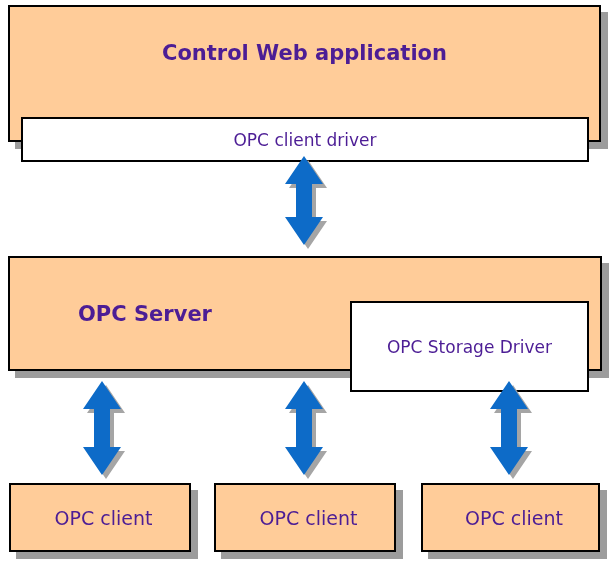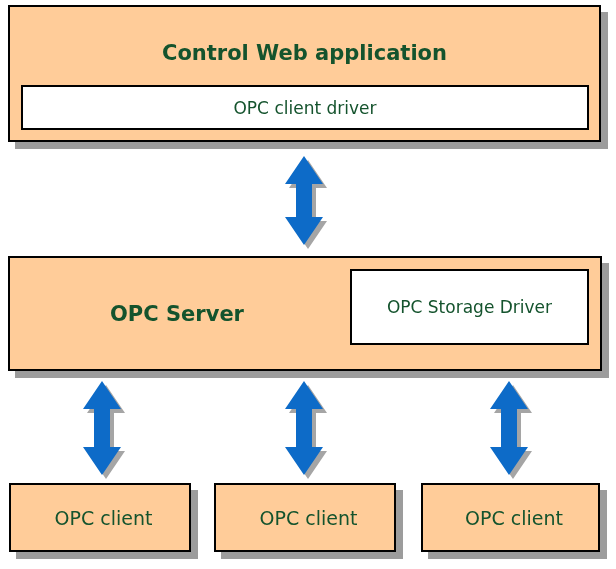--- a/index.html
+++ b/index.html
@@ -2,59 +2,59 @@
 <html><head>
 <meta charset="utf-8">
 <style>
   html, body { margin: 0; padding: 0; background: #ffffff; }
   #stage {
     position: relative;
     width: 616px;
     height: 569px;
     background: #ffffff;
     font-family: "DejaVu Sans", "Liberation Sans", sans-serif;
-    color: #14532d;
+    color: #4c1d95;
     overflow: hidden;
   }
   .obox {
     position: absolute;
     background: #FFCC99;
     border: 2px solid #000000;
     box-shadow: 7px 7px 0 #9C9C9C;
     box-sizing: border-box;
   }
   .wbox {
     position: absolute;
     background: #ffffff;
     border: 2px solid #000000;
     box-sizing: border-box;
     display: flex;
     align-items: center;
     justify-content: center;
     text-align: center;
+    margin-top: 32px;
   }
   .title {
     position: absolute;
     left: 0; right: 0;
     top: 36px;
     text-align: center;
     font-weight: bold;
     font-size: 21px;
     line-height: 21px;
   }
   .server-label {
     position: absolute;
     left: 0; top: 0;
     width: 270px; height: 100%;
     display: flex;
     align-items: center;
     justify-content: center;
     font-weight: bold;
     font-size: 21px;
-    padding-left: 32px;
   }
   .inner-text { font-size: 17px; }
   .client-box {
     position: absolute;
     top: 483px;
     height: 69px;
     background: #FFCC99;
     border: 2px solid #000000;
     box-shadow: 7px 7px 0 #9C9C9C;
     box-sizing: border-box;
@@ -78,21 +78,21 @@
     </div>
   </div>
 
   <svg class="arrow" style="left:285px; top:156px;" width="42" height="93" viewBox="0 0 42 93" aria-hidden="true">
     <polygon fill="#A5A5A5" points="23,4 42,32 31,32 31,65 42,65 23,93 4,65 15,65 15,32 4,32"></polygon>
     <polygon fill="#0D6BC8" points="19,0 38,28 27,28 27,61 38,61 19,89 0,61 11,61 11,28 0,28"></polygon>
   </svg>
 
   <div class="obox" style="left:8px; top:256px; width:594px; height:115px;">
     <div class="server-label">OPC Server</div>
-    <div class="wbox" style="left:340px; top:11px; width:239px; height:76px;">
+    <div class="wbox" style="left:340px; top:11px; width:239px; height:91px;">
       <span class="inner-text">OPC Storage Driver</span>
     </div>
   </div>
 
   <svg class="arrow" style="left:83px; top:381px;" width="42" height="98" viewBox="0 0 42 98" aria-hidden="true">
     <polygon fill="#A5A5A5" points="23,4 42,32 31,32 31,70 42,70 23,98 4,70 15,70 15,32 4,32"></polygon>
     <polygon fill="#0D6BC8" points="19,0 38,28 27,28 27,66 38,66 19,94 0,66 11,66 11,28 0,28"></polygon>
   </svg>
   <svg class="arrow" style="left:285px; top:381px;" width="42" height="98" viewBox="0 0 42 98" aria-hidden="true">
     <polygon fill="#A5A5A5" points="23,4 42,32 31,32 31,70 42,70 23,98 4,70 15,70 15,32 4,32"></polygon>

